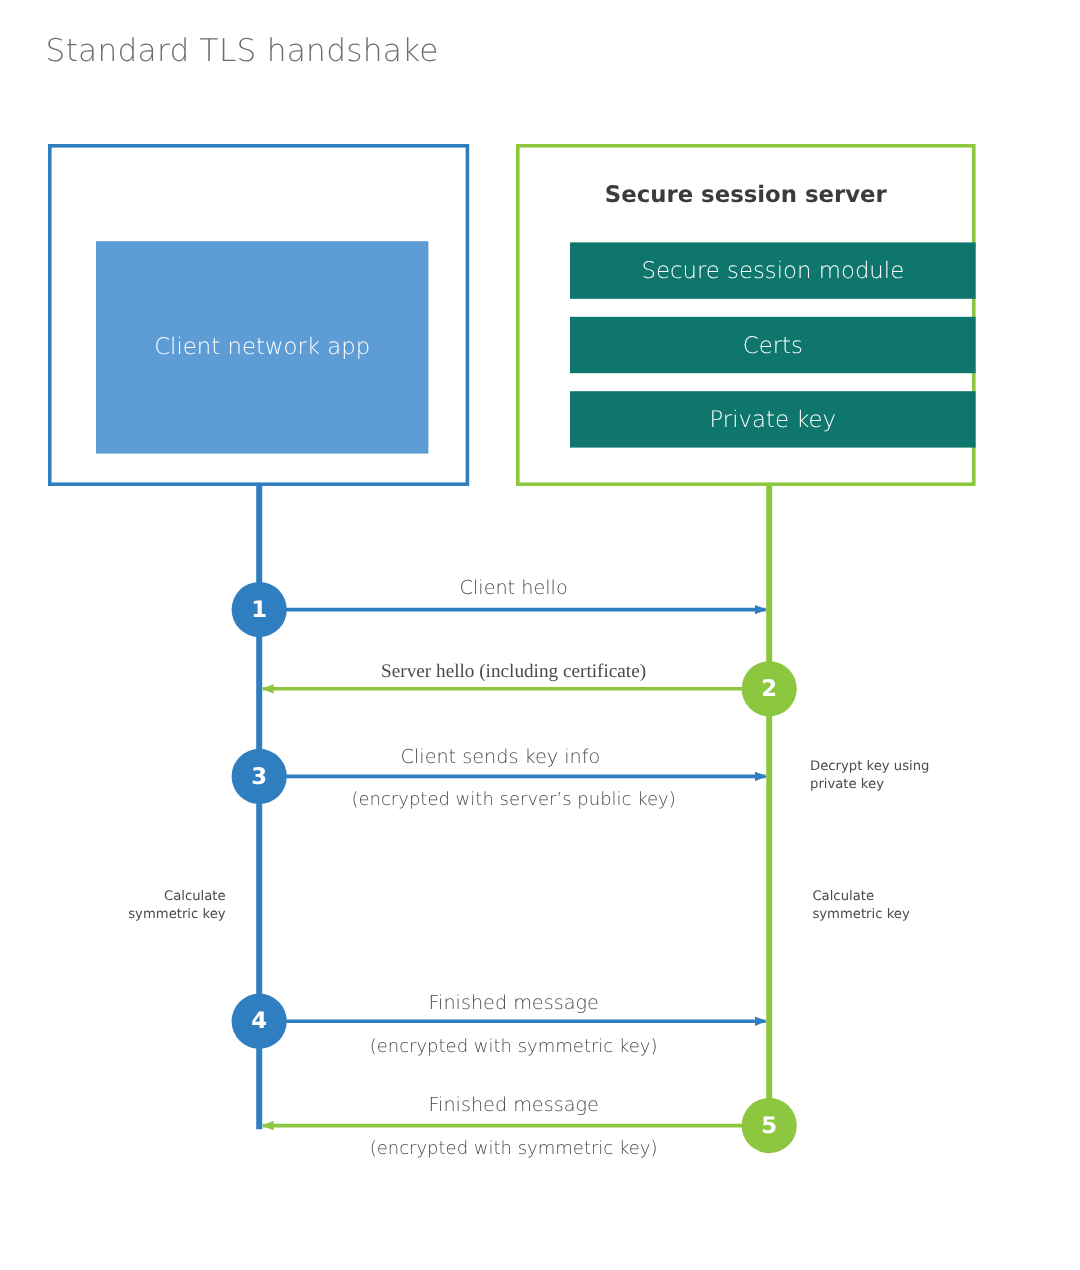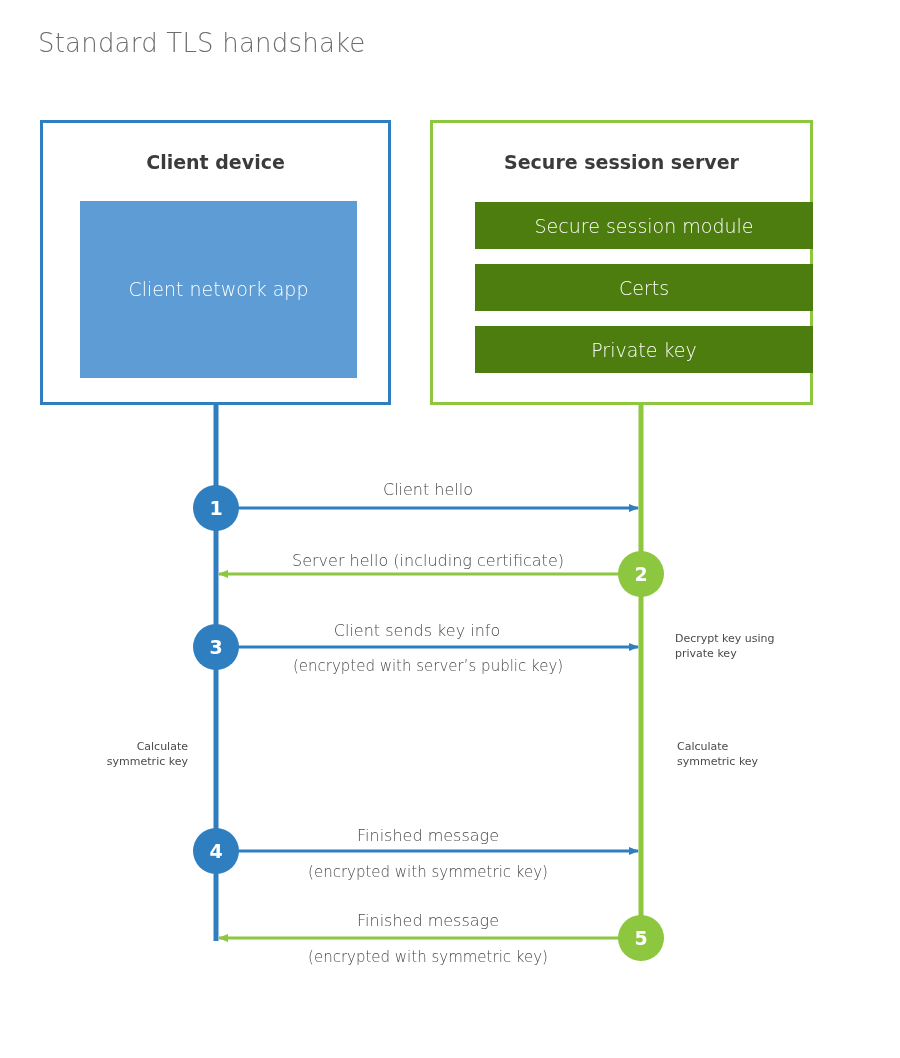--- a/index.html
+++ b/index.html
@@ -86,21 +86,21 @@
   }
 
   .server-bars {
     position: absolute;
     left: 42px;
     top: 79px;
     width: 338px;
   }
   .server-bar {
     height: 47px;
-    background: #4d7c0f;
+    background: #0f766e;
     color: #ffffff;
     font-size: 19px;
     font-weight: 300;
     display: flex;
     align-items: center;
     justify-content: center;
     margin-bottom: 15px;
   }
 
   
@@ -174,42 +174,41 @@
     <line x1="641" y1="574" x2="219" y2="574" stroke="#8dc63f" stroke-width="3" marker-end="url(#arrow-green)"></line>
 
     <line x1="216" y1="647" x2="638" y2="647" stroke="#2f7ec0" stroke-width="3" marker-end="url(#arrow-blue)"></line>
 
     <line x1="216" y1="851" x2="638" y2="851" stroke="#2f7ec0" stroke-width="3" marker-end="url(#arrow-blue)"></line>
 
     <line x1="641" y1="938" x2="219" y2="938" stroke="#8dc63f" stroke-width="3" marker-end="url(#arrow-green)"></line>
   </svg>
 
   <div class="entity-box client">
-    <div class="entity-title">Client device</div>
     <div class="client-app">Client network app</div>
   </div>
 
   <div class="entity-box server">
     <div class="entity-title">Secure session server</div>
     <div class="server-bars">
       <div class="server-bar">Secure session module</div>
       <div class="server-bar">Certs</div>
       <div class="server-bar">Private key</div>
     </div>
   </div>
 
   <div class="step-num client-step" style="left:216px; top:508px;">1</div>
   <div class="step-num server-step" style="left:641px; top:574px;">2</div>
   <div class="step-num client-step" style="left:216px; top:647px;">3</div>
   <div class="step-num client-step" style="left:216px; top:851px;">4</div>
   <div class="step-num server-step" style="left:641px; top:938px;">5</div>
 
   <div class="msg-label" style="left:428px; top:480px;">Client hello</div>
 
-  <div class="msg-label" style="left:428px; top:551px;">Server hello (including certificate)</div>
+  <div class="msg-label" style="left:428px; top:551px;font-family:Liberation Serif, serif;">Server hello (including certificate)</div>
 
   <div class="msg-label" style="left:417px; top:621px;">Client sends key info</div>
   <div class="msg-sub" style="left:428px; top:657px;">(encrypted with server’s public key)</div>
 
   <div class="msg-label" style="left:428px; top:826px;">Finished message</div>
   <div class="msg-sub" style="left:428px; top:863px;">(encrypted with symmetric key)</div>
 
   <div class="msg-label" style="left:428px; top:911px;">Finished message</div>
   <div class="msg-sub" style="left:428px; top:948px;">(encrypted with symmetric key)</div>
 

